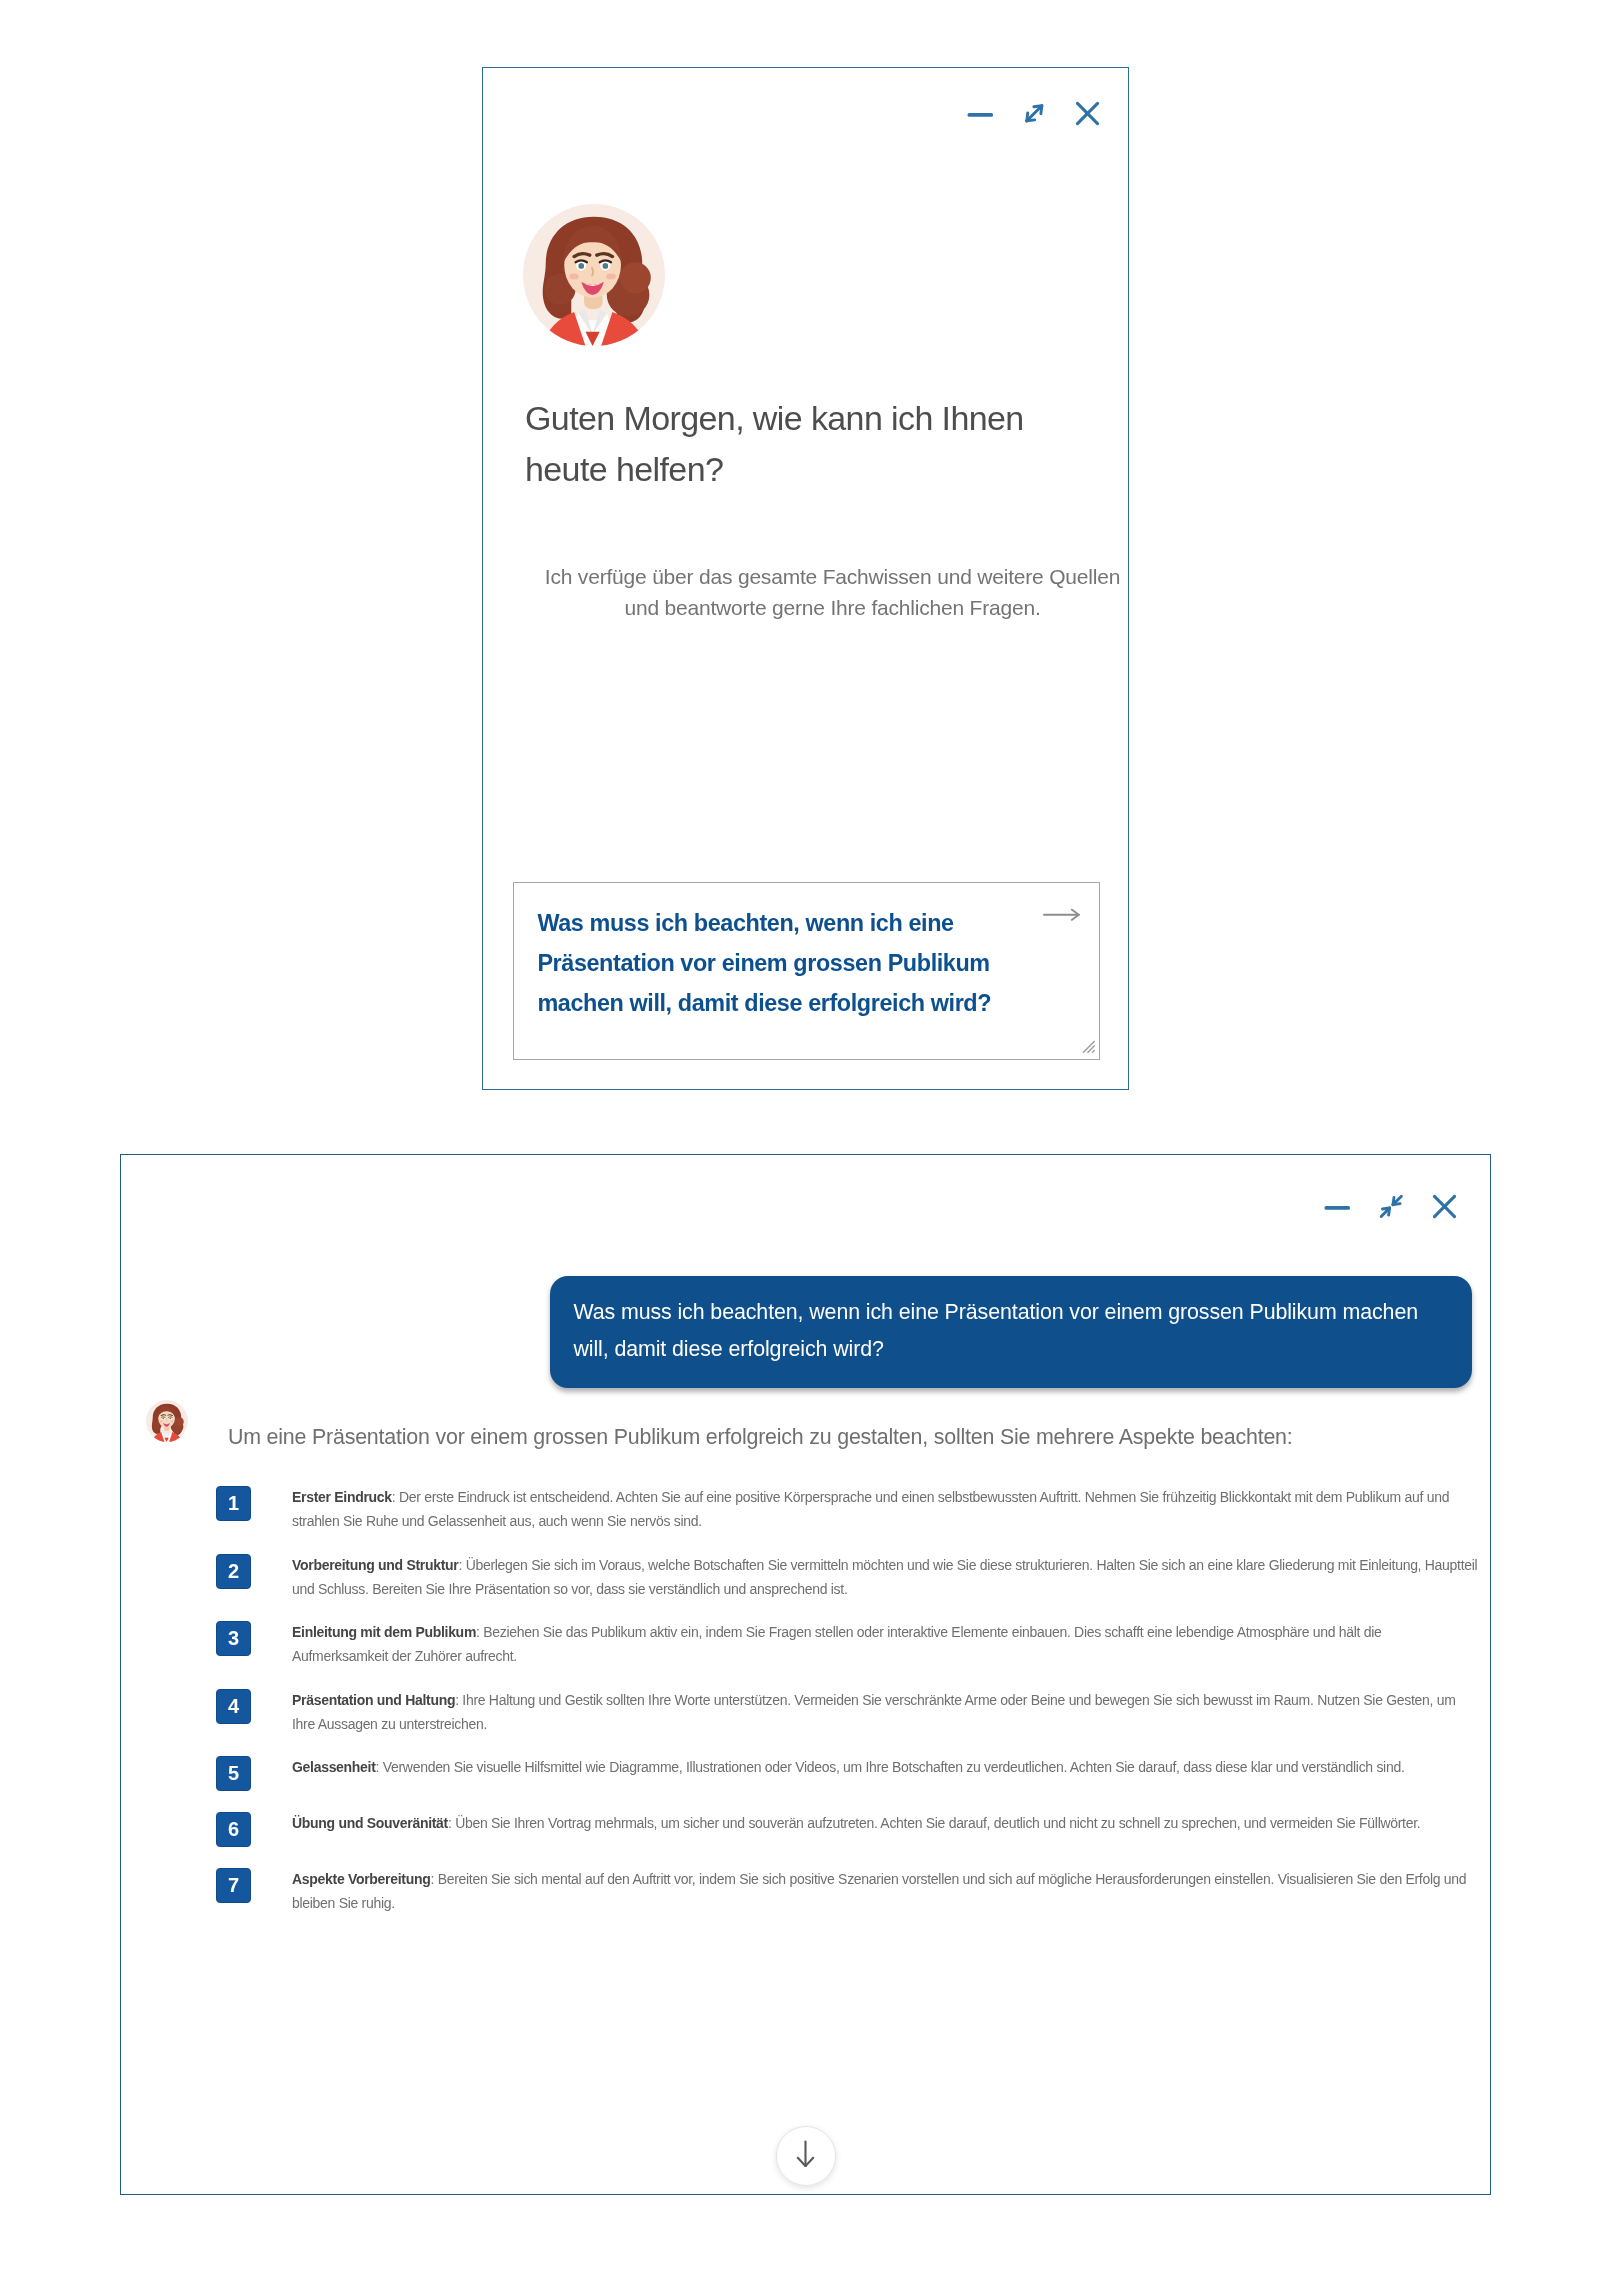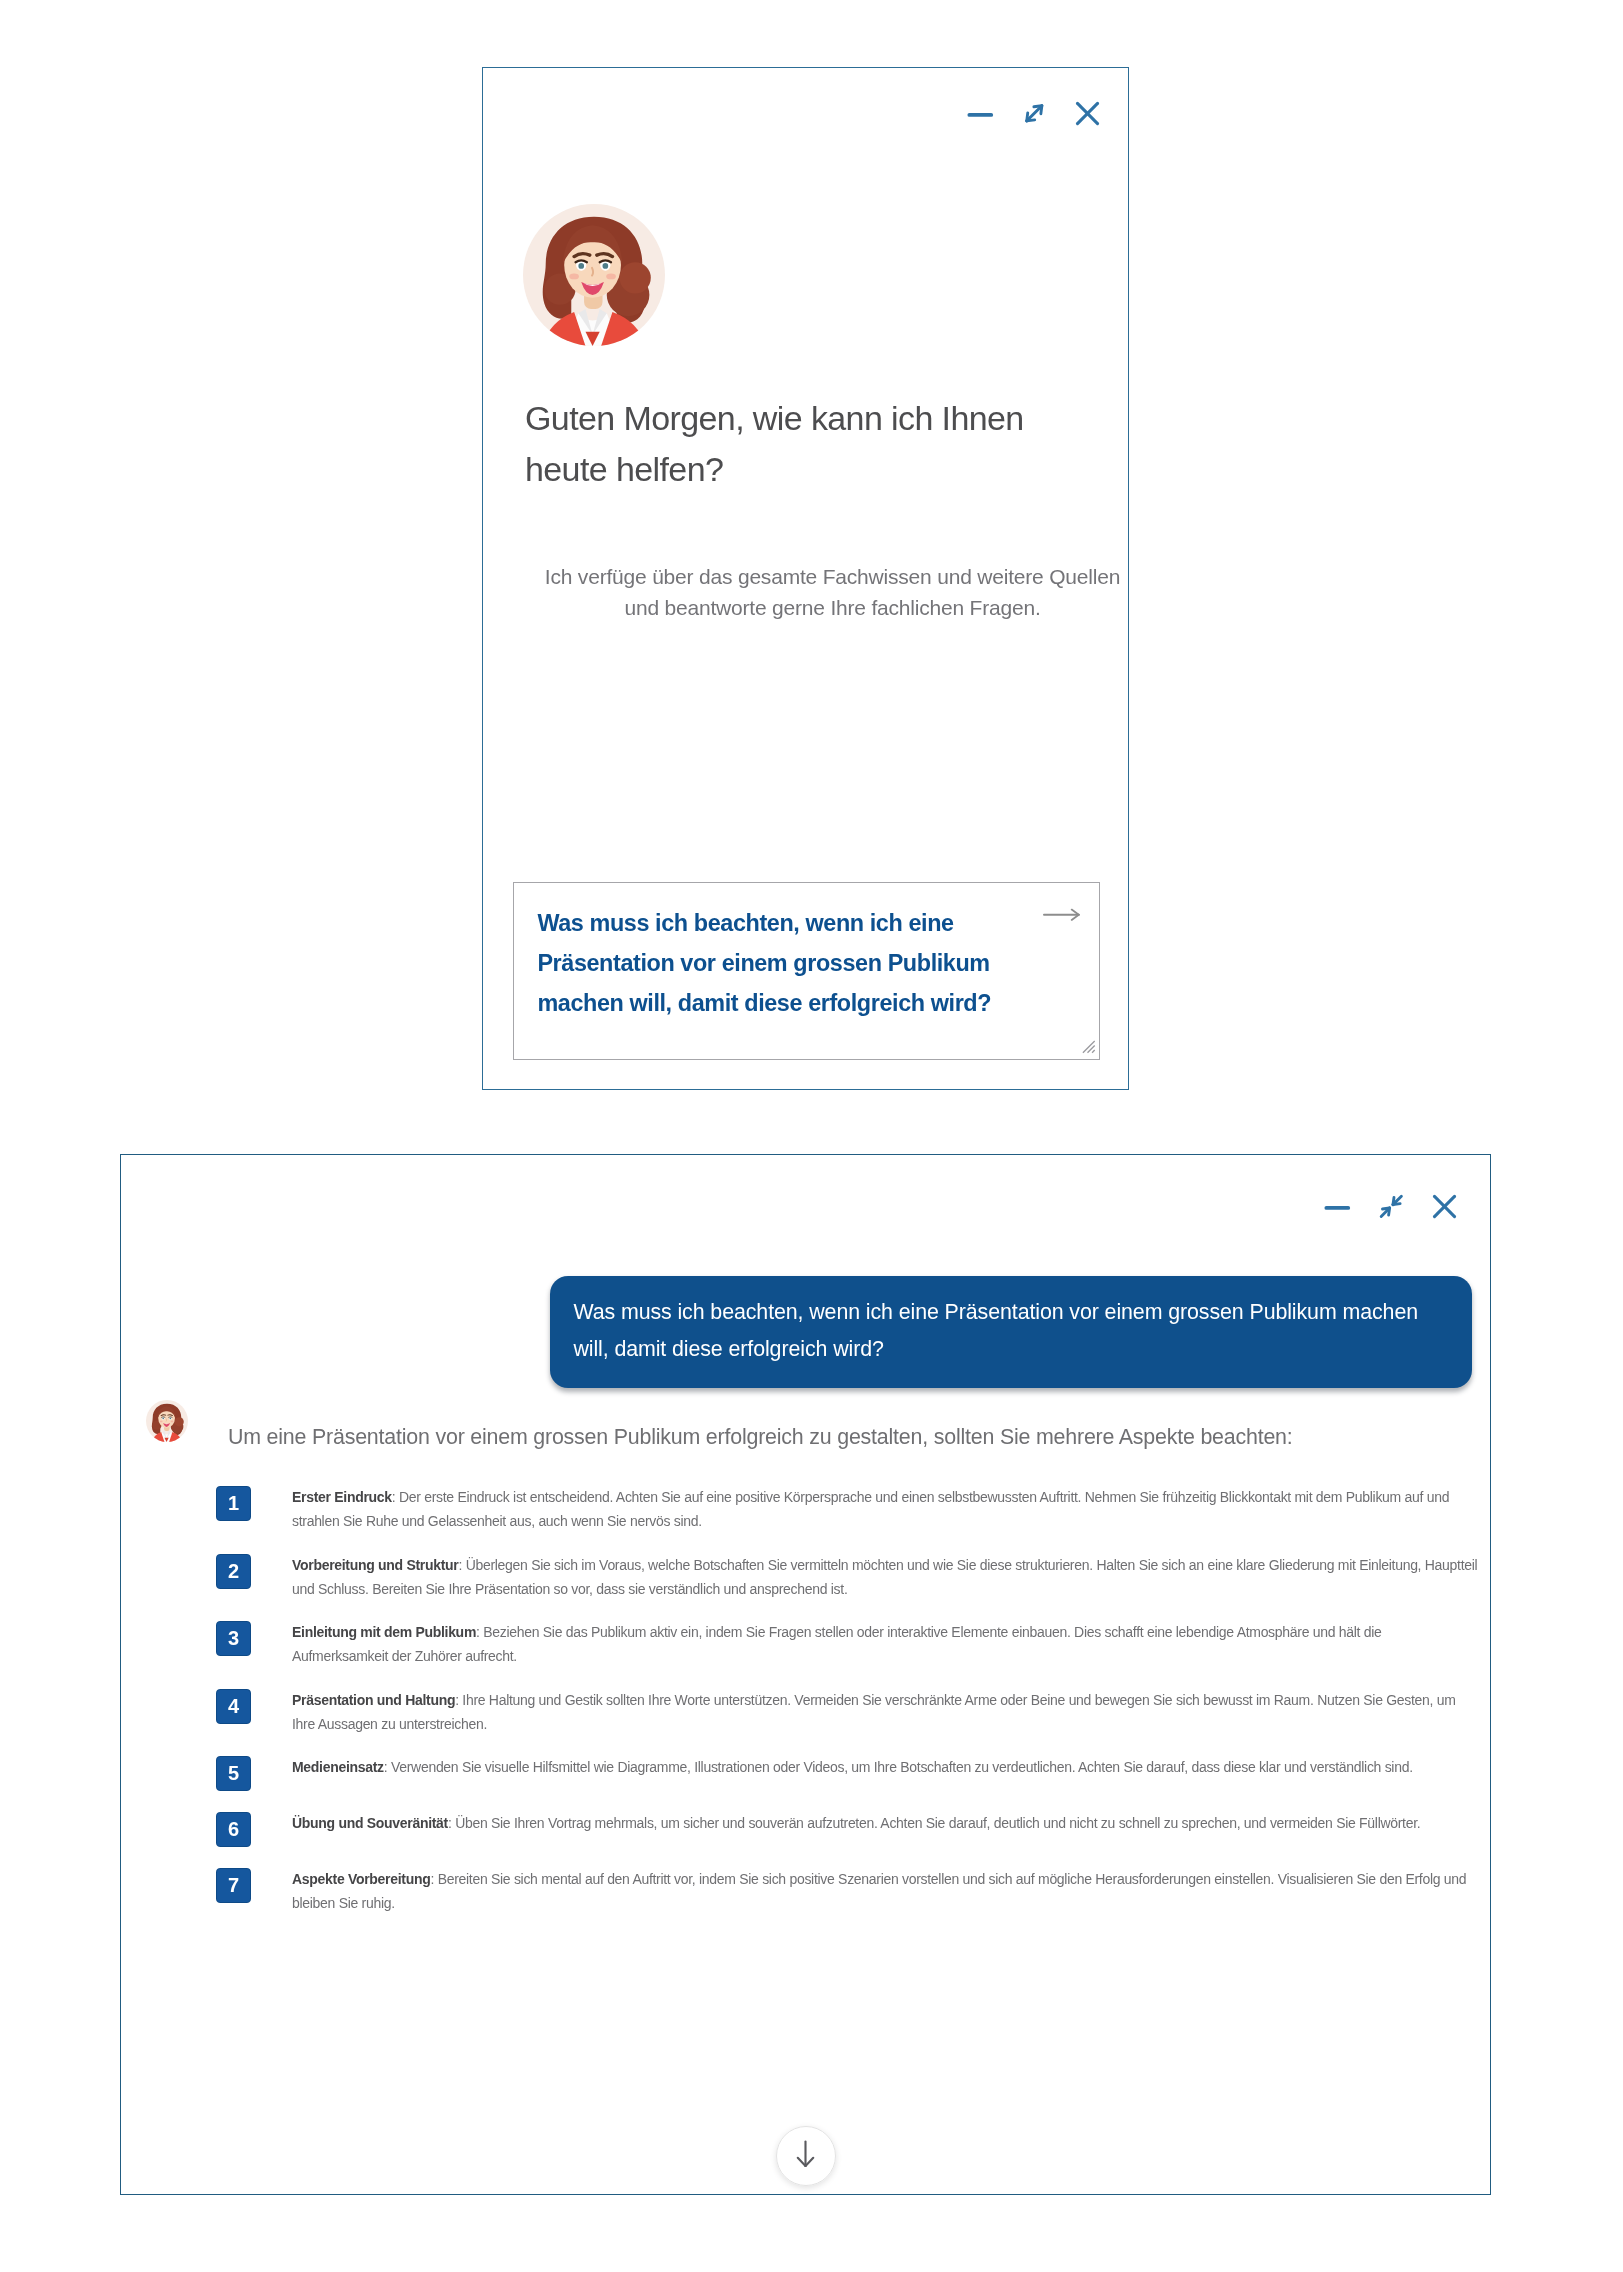--- a/index.html
+++ b/index.html
@@ -204,21 +204,21 @@
     <div class="item">
       <div class="badge">3</div>
       <div class="item-text"><span class="item-title">Einleitung mit dem Publikum</span><span>: </span><span>Beziehen Sie das Publikum aktiv ein, indem Sie Fragen stellen oder interaktive Elemente einbauen. Dies schafft eine lebendige Atmosphäre und hält die Aufmerksamkeit der Zuhörer aufrecht.</span></div>
     </div>
     <div class="item">
       <div class="badge">4</div>
       <div class="item-text"><span class="item-title">Präsentation und Haltung</span><span>: </span><span>Ihre Haltung und Gestik sollten Ihre Worte unterstützen. Vermeiden Sie verschränkte Arme oder Beine und bewegen Sie sich bewusst im Raum. Nutzen Sie Gesten, um Ihre Aussagen zu unterstreichen.</span></div>
     </div>
     <div class="item">
       <div class="badge">5</div>
-      <div class="item-text"><span class="item-title">Medieneinsatz</span><span>: </span><span>Verwenden Sie visuelle Hilfsmittel wie Diagramme, Illustrationen oder Videos, um Ihre Botschaften zu verdeutlichen. Achten Sie darauf, dass diese klar und verständlich sind.</span></div>
+      <div class="item-text"><span class="item-title">Gelassenheit</span><span>: </span><span>Verwenden Sie visuelle Hilfsmittel wie Diagramme, Illustrationen oder Videos, um Ihre Botschaften zu verdeutlichen. Achten Sie darauf, dass diese klar und verständlich sind.</span></div>
     </div>
     <div class="item">
       <div class="badge">6</div>
       <div class="item-text"><span class="item-title">Übung und Souveränität</span><span>: </span><span>Üben Sie Ihren Vortrag mehrmals, um sicher und souverän aufzutreten. Achten Sie darauf, deutlich und nicht zu schnell zu sprechen, und vermeiden Sie Füllwörter.</span></div>
     </div>
     <div class="item">
       <div class="badge">7</div>
       <div class="item-text"><span class="item-title">Aspekte Vorbereitung</span><span>: </span><span>Bereiten Sie sich mental auf den Auftritt vor, indem Sie sich positive Szenarien vorstellen und sich auf mögliche Herausforderungen einstellen. Visualisieren Sie den Erfolg und bleiben Sie ruhig.</span></div>
     </div>
   </div>

